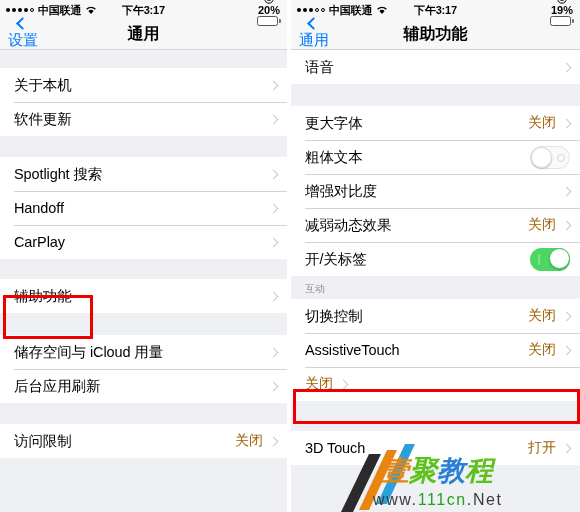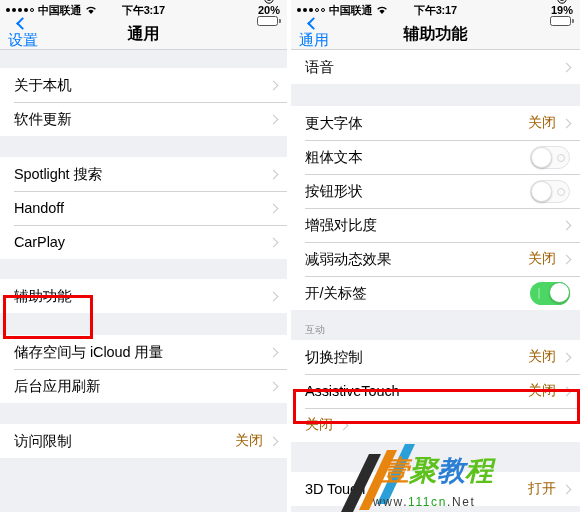--- a/index.html
+++ b/index.html
@@ -163,21 +163,21 @@
   
   .watermark {
     position: absolute;
     left: 28px; bottom: 0px;
     width: 262px; height: 72px;
     z-index: 40;
     pointer-events: none;
   }
   .wm-url {
     position: absolute; left: 54px; bottom: 3px;
-    font-size: 12px; letter-spacing: 1.6px;
+    font-size: 16px; letter-spacing: 1.6px;
     font-family: "Liberation Sans", sans-serif;
     white-space: nowrap;
   }
   .wm-url .c1 { color: #3b3b3b; }
   .wm-url .c2 { color: #1fa41f; }
   .wm-url .c3 { color: #3b3b3b; }
   .wm-cn {
     position: absolute; left: 62px; bottom: 22px;
     font-size: 28px; font-weight: 700;
     font-family: "DejaVu Sans", sans-serif;
@@ -368,45 +368,38 @@
           <span class="chev"></span>
         </div>
         <div class="row">
           <span class="row-label">粗体文本</span>
           <span class="switch off">
             <span class="hole"></span>
               <span class="knob"></span>
           </span>
         </div>
         <div class="row">
-          <span class="row-label">按钮形状</span>
-          <span class="switch off">
-            <span class="hole"></span>
-              <span class="knob"></span>
-          </span>
-        </div>
-        <div class="row">
           <span class="row-label">增强对比度</span>
           <span class="chev"></span>
         </div>
         <div class="row">
           <span class="row-label">减弱动态效果</span>
           <span class="row-value">关闭</span>
           <span class="chev"></span>
         </div>
         <div class="row">
           <span class="row-label">开/关标签</span>
           <span class="switch on">
             <span class="bar"></span>
               <span class="knob"></span>
           </span>
         </div>
       </div>
 
-      <div class="sec-header" style="height:30px">互动</div>
+      <div class="sec-header" style="height:23px">互动</div>
 
       <div class="group">
         <div class="row">
           <span class="row-label">切换控制</span>
           <span class="row-value">关闭</span>
           <span class="chev"></span>
         </div>
         <div class="row">
           <span class="row-label">AssistiveTouch</span>
           <span class="row-value">关闭</span>

